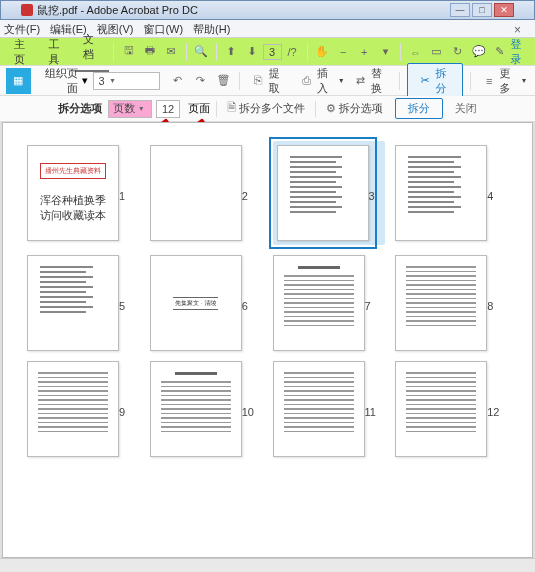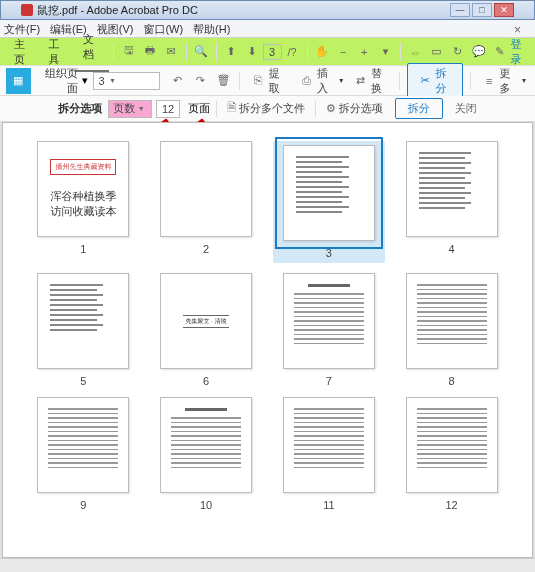--- a/index.html
+++ b/index.html
@@ -45,21 +45,21 @@
   .toolbar3 .split-btn { color: #1a7cc4; border: 1px solid #1a7cc4; padding: 2px 12px; border-radius: 2px; margin: 0 8px; }
   .toolbar3 .close-lnk { color: #666; margin-left: 4px; }
 
   .arrows { position: relative; height: 0; }
   .arrow { position: absolute; font-size: 20px; color: #c00; font-weight: bold; pointer-events: none; }
   .arrow.a1 { top: -8px; left: 156px; transform: rotate(-35deg); }
   .arrow.a2 { top: -8px; left: 192px; transform: rotate(-35deg); }
 
   .canvas { position: absolute; top: 122px; left: 2px; right: 2px; bottom: 14px; background: #fff; border: 1px solid #bbb; overflow: hidden; }
   .grid { display: grid; grid-template-columns: repeat(4, 1fr); gap: 10px 10px; padding: 18px 24px 8px 24px; }
-  .cell { display: flex; flex-direction: column; align-items: center; }
+  .cell { display: flex; flex-direction: row; align-items: center; }
   .thumb { width: 92px; height: 96px; background: #fff; border: 1px solid #bbb; box-shadow: 1px 1px 2px rgba(0,0,0,.12); position: relative; overflow: hidden; }
   .cell.selected .thumb { outline: 2px solid #1a7cc4; outline-offset: 6px; }
   .cell.selected { background: #d2e8f7; padding: 4px; border-radius: 2px; }
   .cell .num { margin-top: 6px; color: #444; }
 
   .th-cover { display: flex; flex-direction: column; align-items: center; justify-content: center; height: 100%; }
   .th-cover .t1 { color: #c33; font-size: 7px; border: 1px solid #c33; padding: 2px 4px; margin-bottom: 14px; }
   .th-cover .t2 { color: #333; font-size: 6px; text-align: center; line-height: 1.4; }
 
   .th-lines { padding: 10px 12px; }

